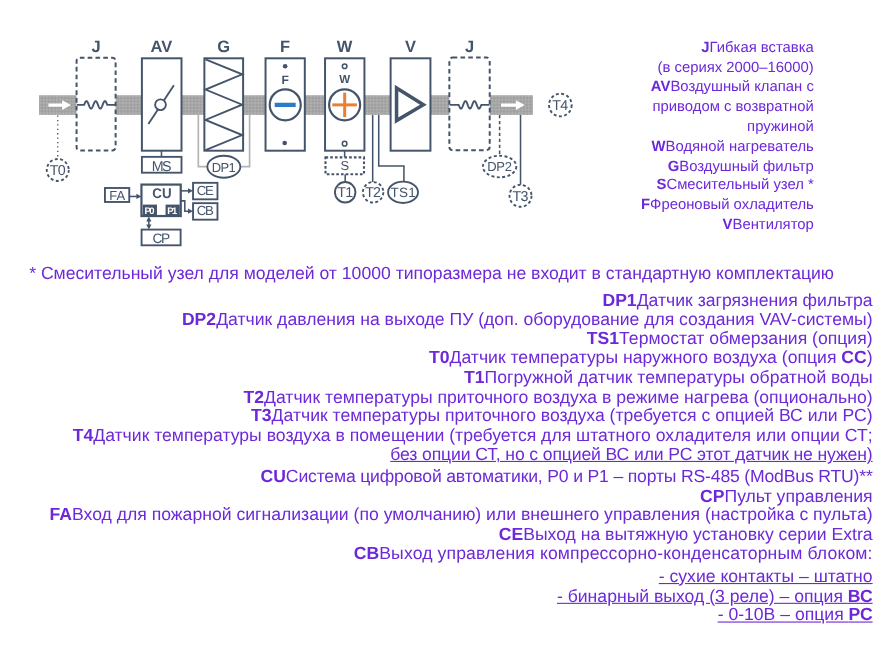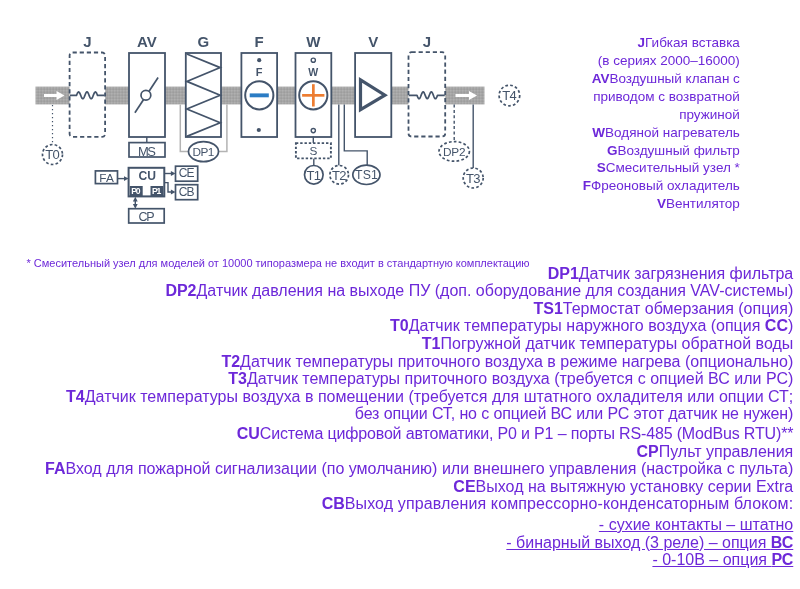--- a/index.html
+++ b/index.html
@@ -1,26 +1,26 @@
 <!DOCTYPE html>
 <html><head>
 <meta charset="utf-8">
 <style>
 html,body{margin:0;padding:0;}
 body{width:800px;height:589px;background:#ffffff;font-family:"Liberation Sans",sans-serif;position:relative;overflow:hidden;}
 #diag{position:absolute;left:0;top:0;}
 .txt{color:#6d28d9;text-align:right;}
 #legend{position:absolute;left:561px;top:33.8px;font-size:13.5px;line-height:17.95px;white-space:nowrap;}
 #legend .lt{display:inline-block;width:30px;font-weight:bold;}
-#note{position:absolute;left:26.5px;top:240.8px;font-size:11px;white-space:nowrap;margin-top:16px;}
+#note{position:absolute;left:26.5px;top:240.8px;font-size:16px;white-space:nowrap;}
 #list{position:absolute;left:25px;top:264.7px;font-size:16px;line-height:17.6px;white-space:nowrap;}
 #list .lb{display:inline-block;width:40.5px;font-weight:bold;}
 .mt5{margin-top:2px;}
 .mt4{margin-top:3px;}
-.ind{padding-left:85px;}
+.ind{padding-left:85px;text-decoration:underline;}
 .sub{padding-left:44px;text-decoration:underline;}
 </style>
 </head>
 <body>
 <svg id="diag" width="540" height="230" viewBox="0 0 540 230">
   <defs>
     <pattern id="dith" width="3" height="3" patternUnits="userSpaceOnUse">
       <rect width="3" height="3" fill="#a6a6a6"></rect>
       <rect width="1.5" height="1.5" fill="#b0b0b0"></rect>
       <rect x="1.5" y="1.5" width="1.5" height="1.5" fill="#9d9d9d"></rect>

